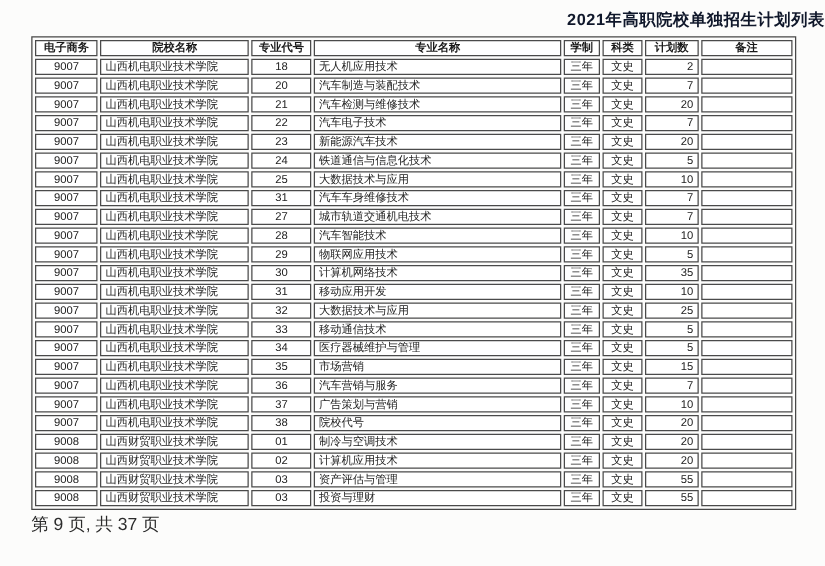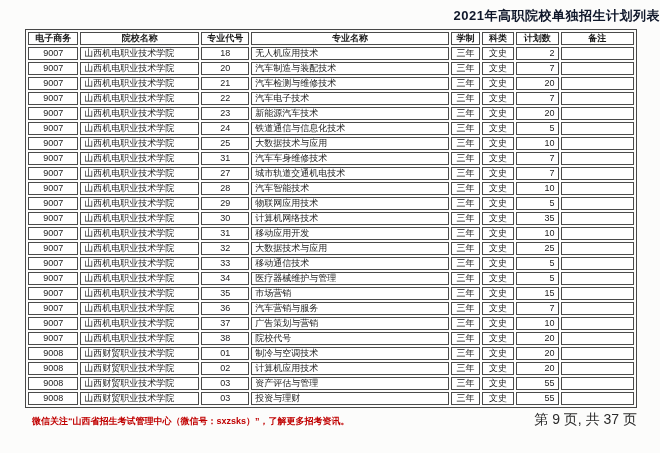--- a/index.html
+++ b/index.html
@@ -324,15 +324,14 @@
         <td class="al-left">投资与理财</td>
         <td class="al-center">三年</td>
         <td class="al-center">文史</td>
         <td class="al-right">55</td>
         <td class="al-left"></td>
       </tr>
     </tbody>
 </table>
 
 <div class="footer">
-  <span class="footer-notice" style="color: rgb(192, 0, 0);">微信关注“山西省招生考试管理中心（微信号：sxzsks）”，了解更多招考资讯。</span>
   <span class="page-indicator">第 9 页, 共 37 页</span>
 </div>
 
 </body></html>

